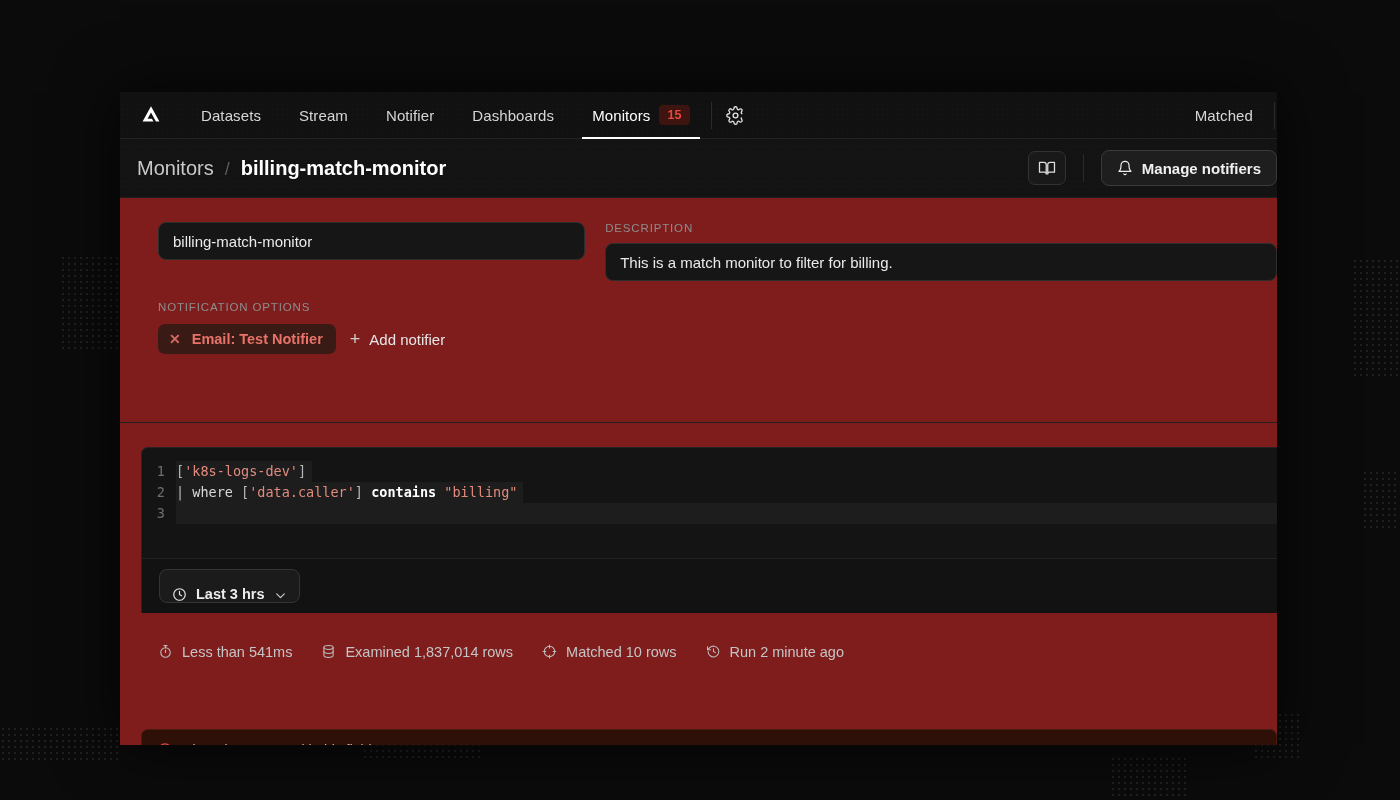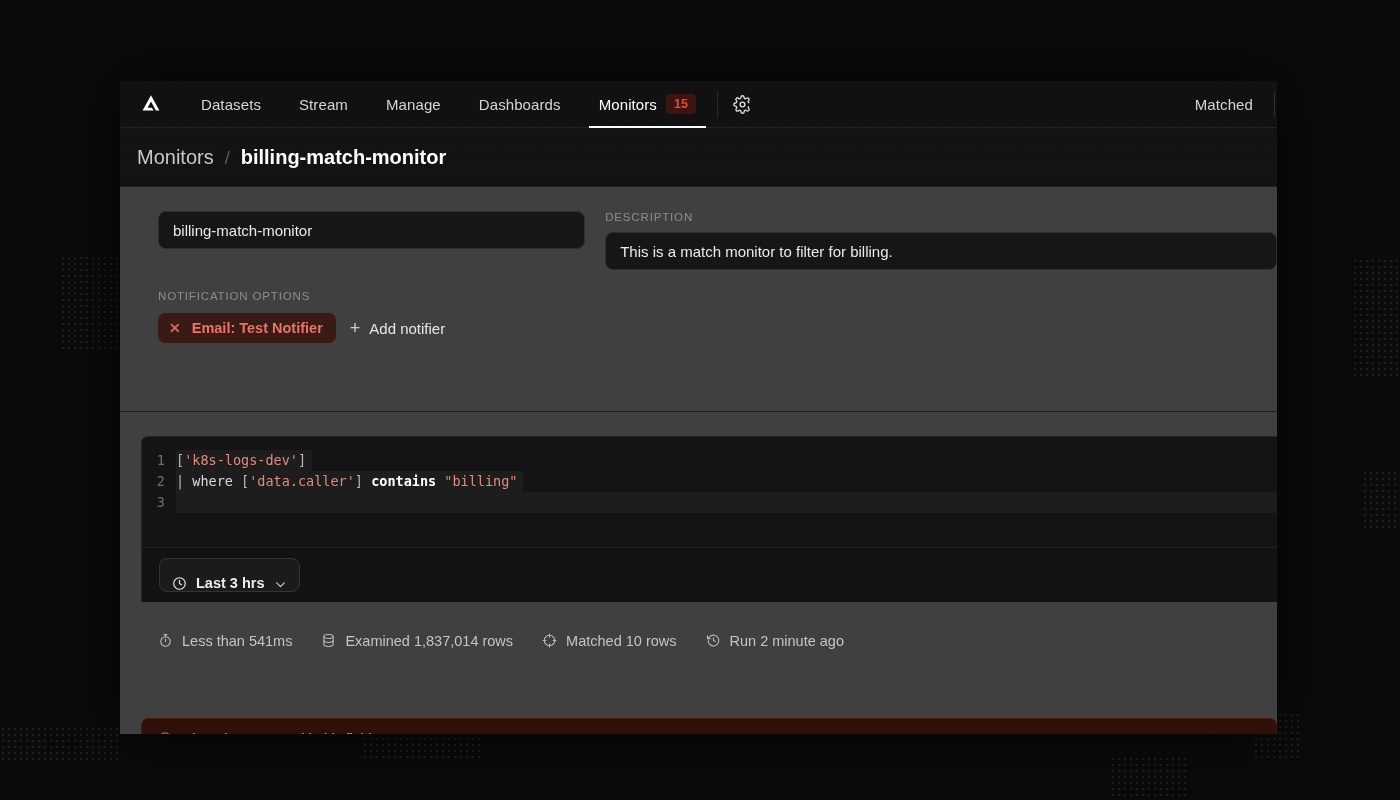--- a/index.html
+++ b/index.html
@@ -30,24 +30,24 @@
     inset: 0;
     background-image: radial-gradient(circle, rgba(255,255,255,0.012) 0.5px, transparent 0.6px);
     background-size: 4px 4px;
     pointer-events: none;
   }
 
   
   #app-window {
     position: absolute;
     left: 120px;
-    top: 81px;
+    top: 92px;
     width: 1157px;
     height: 653px;
-    background: #404040;
+    background: #7f1d1d;
     overflow: hidden;
     box-shadow: 0 0 60px rgba(0,0,0,0.75);
   }
 
   
   #topnav {
     position: relative;
     height: 47px;
     background: #111111;
     display: flex;
@@ -359,21 +359,21 @@
     </div>
 
     <div class="nav-items">
       <div class="nav-item">
         <span>Datasets</span>
       </div>
       <div class="nav-item">
         <span>Stream</span>
       </div>
       <div class="nav-item">
-        <span>Manage</span>
+        <span>Notifier</span>
       </div>
       <div class="nav-item">
         <span>Dashboards</span>
       </div>
       <div class="nav-item active">
         <span>Monitors</span>
         <span class="nav-badge">15</span>
       </div>
     </div>
 
@@ -394,20 +394,38 @@
     </div>
   </div>
 
   <div id="breadcrumb-bar">
     <div class="crumb-wrap">
       <span class="crumb-parent">Monitors</span>
       <span class="crumb-sep">/</span>
       <span class="crumb-current">billing-match-monitor</span>
     </div>
 
+    <div class="bc-actions">
+      <div class="icon-square-btn">
+        <svg width="18" height="18" viewBox="0 0 24 24" fill="none" stroke="#e0e0e0" stroke-width="1.7" stroke-linecap="round" stroke-linejoin="round" aria-hidden="true">
+          <path d="M2 4.5h6a3 3 0 0 1 3 3V20a2.5 2.5 0 0 0-2.5-2.5H2z"></path>
+          <path d="M22 4.5h-6a3 3 0 0 0-3 3V20a2.5 2.5 0 0 1 2.5-2.5H22z"></path>
+        </svg>
+      </div>
+      <div class="bc-divider"></div>
+      <div class="manage-btn">
+        <span>
+          <svg width="16" height="16" viewBox="0 0 24 24" fill="none" stroke="#f0f0f0" stroke-width="1.8" stroke-linecap="round" stroke-linejoin="round" aria-hidden="true">
+            <path d="M18 8A6 6 0 0 0 6 8c0 7-3 9-3 9h18s-3-2-3-9"></path>
+            <path d="M13.73 21a2 2 0 0 1-3.46 0"></path>
+          </svg>
+        </span>
+        <span>Manage notifiers</span>
+      </div>
+    </div>
   </div>
 
   <div id="form-section">
     <div class="field-row">
 
       <div class="field-col-name">
         <input class="text-input" type="text" value="billing-match-monitor" style="">
       </div>
 
       <div class="field-col-desc">

